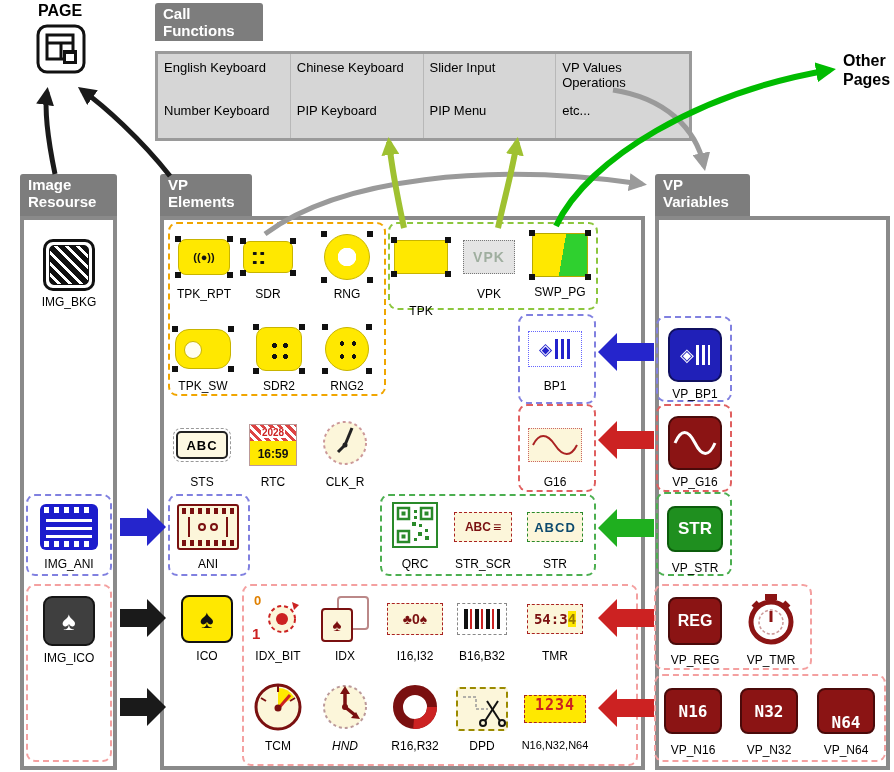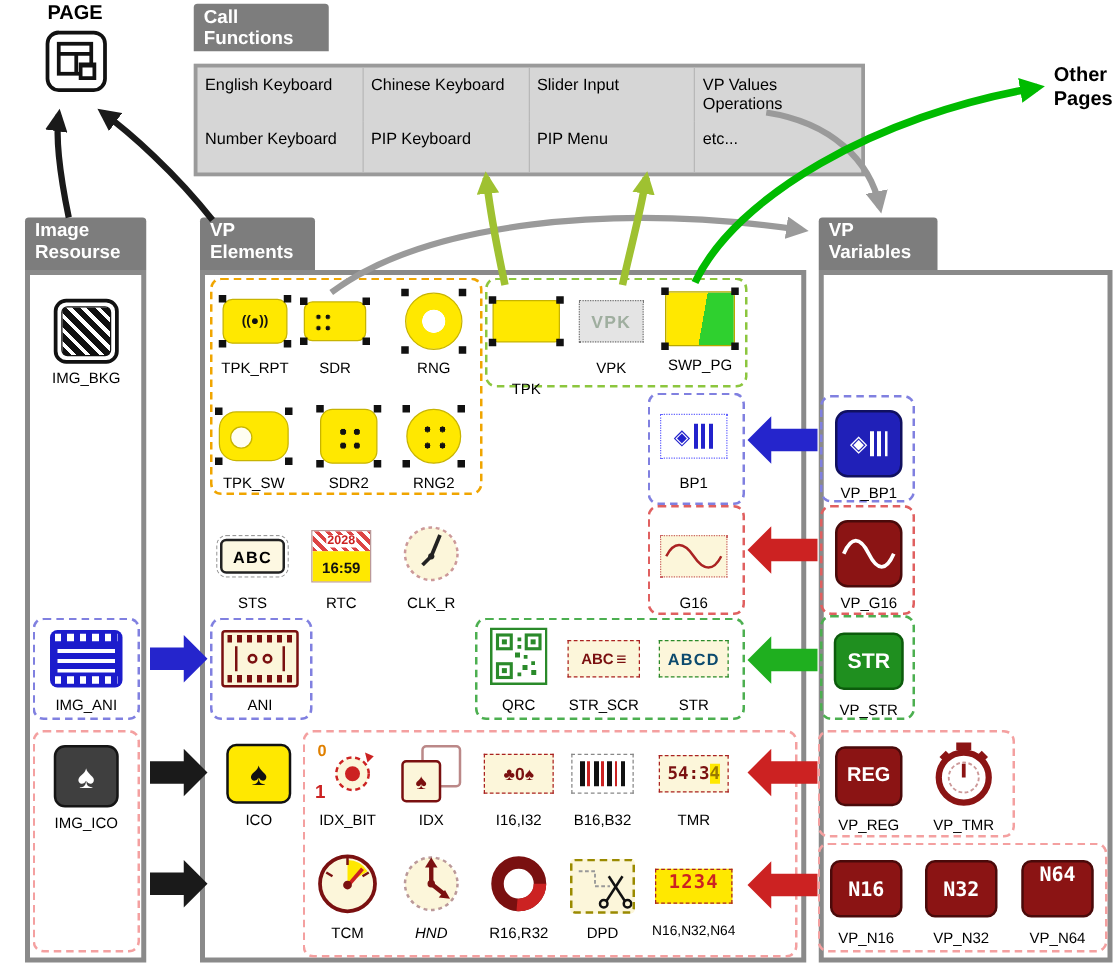--- a/index.html
+++ b/index.html
@@ -567,21 +567,21 @@
     <div class="icwv">
       <div style="width:58px;height:46px;background:#8b1414;border-radius:8px;border:2px solid #4a0a0a;display:flex;align-items:center;justify-content:center;">
         <span class="vart" style="font-size:16px;font-family:'DejaVu Sans Mono',monospace;">N32</span>
       </div>
     </div>
     <div class="lbl">VP_N32</div>
   </div>
 
   <div class="item" style="left:810px;top:682px;width:72px;">
     <div class="icwv">
-      <div style="width:58px;height:46px;background:#8b1414;border-radius:8px;border:2px solid #4a0a0a;display:flex;align-items:flex-start;justify-content:center;">
+      <div style="width:58px;height:46px;background:#8b1414;border-radius:8px;border:2px solid #4a0a0a;display:flex;align-items:flex-end;justify-content:center;">
         <span class="vart" style="font-size:16px;font-family:'DejaVu Sans Mono',monospace;">N64</span>
       </div>
     </div>
     <div class="lbl">VP_N64</div>
   </div>
 
   <svg class="arrows" width="894" height="772" viewBox="0 0 894 772">
     <defs>
       <marker id="mk-black" markerUnits="userSpaceOnUse" markerWidth="20" markerHeight="18" refX="13" refY="9" orient="auto">
           <path d="M0,0 L18,9 L0,18 Z" fill="#1a1a1a"></path>

